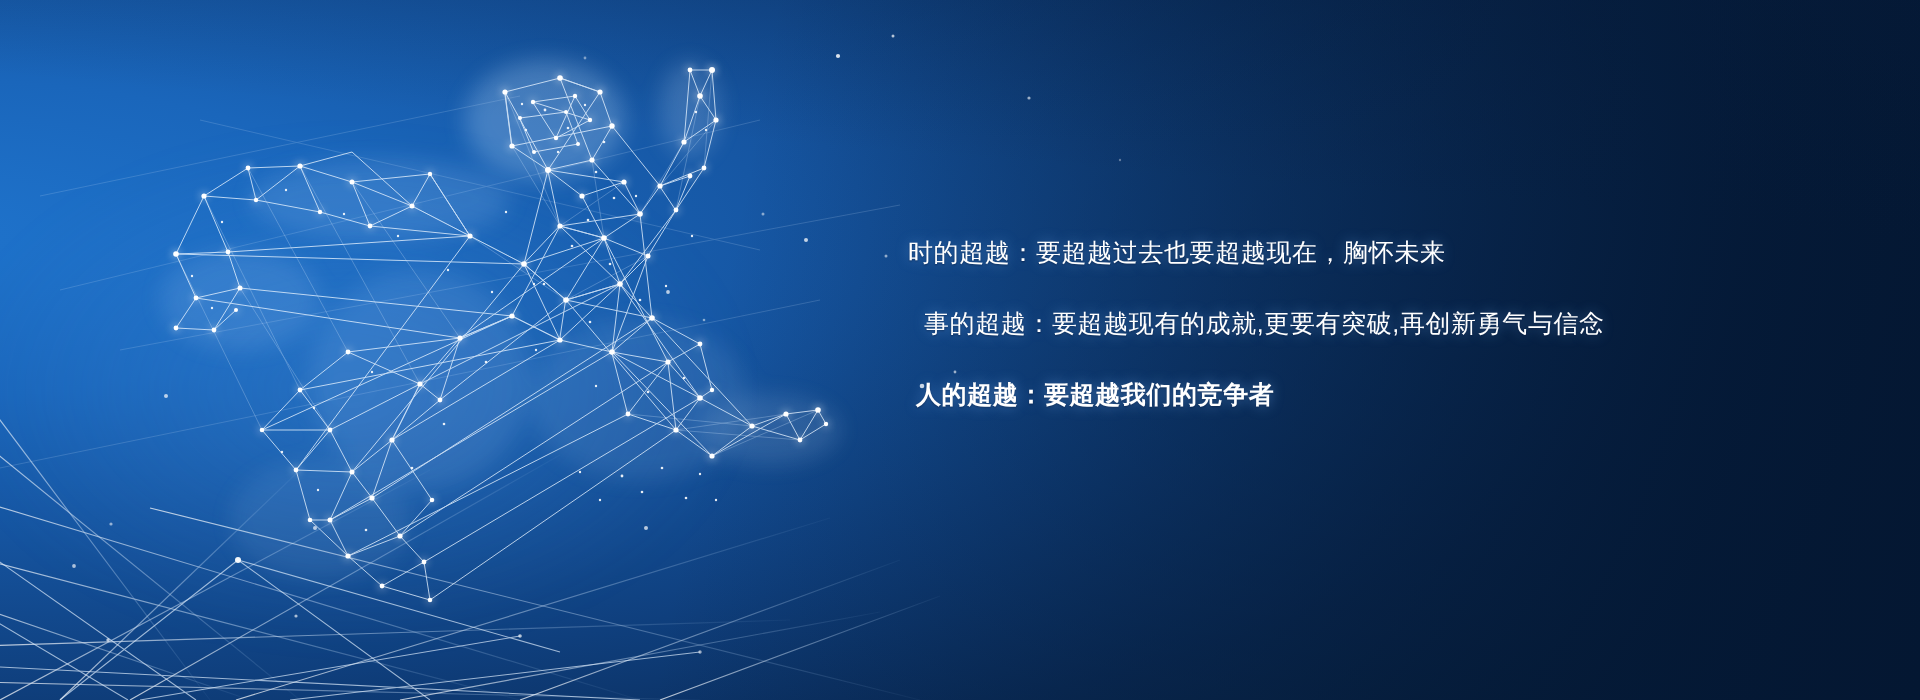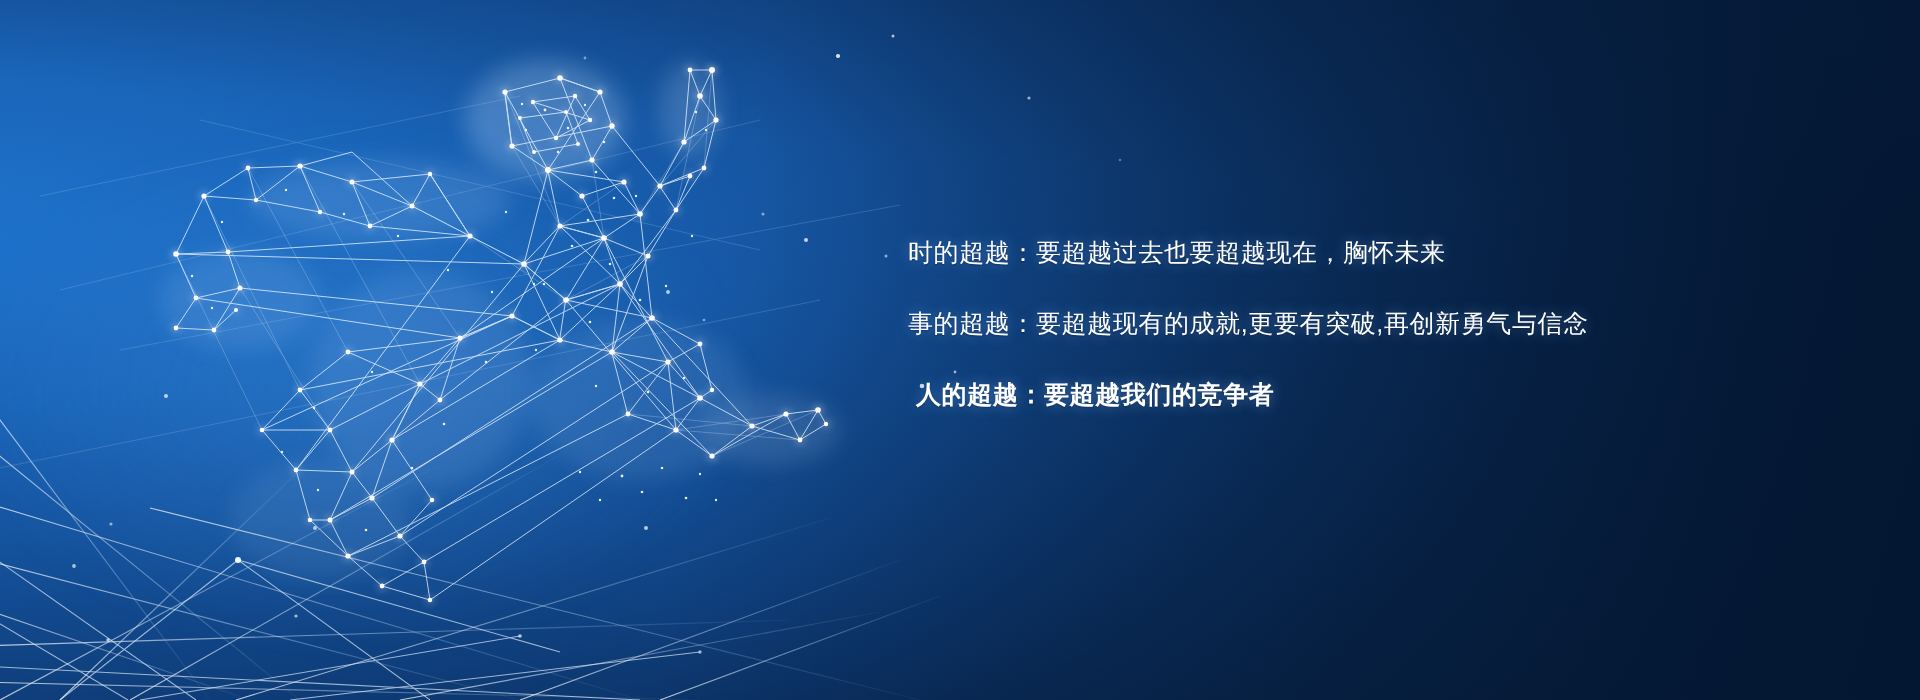--- a/index.html
+++ b/index.html
@@ -59,21 +59,21 @@
     color: #ffffff;
     font-size: 25px;
     line-height: 1.28;
     letter-spacing: 0.6px;
     white-space: nowrap;
     text-shadow: 0 0 14px rgba(120,185,255,0.45), 0 1px 2px rgba(0,20,50,0.55);
     margin: 0 0 39px 0;
   }
   .tagline:last-child { margin-bottom: 0; }
   .tagline.l3 { margin-left: 8px; font-weight: bold; }
-  .tagline.l2 { margin-left: 0; }
+  .tagline.l2 { margin-left: 16px; }
 </style>
 </head>
 <body>
 
 <div id="stage">
 
   <div class="bg-base"></div>
   <div class="bg-glow"></div>
   <div class="bg-tint-right"></div>
   <div class="bg-tint-top"></div>

